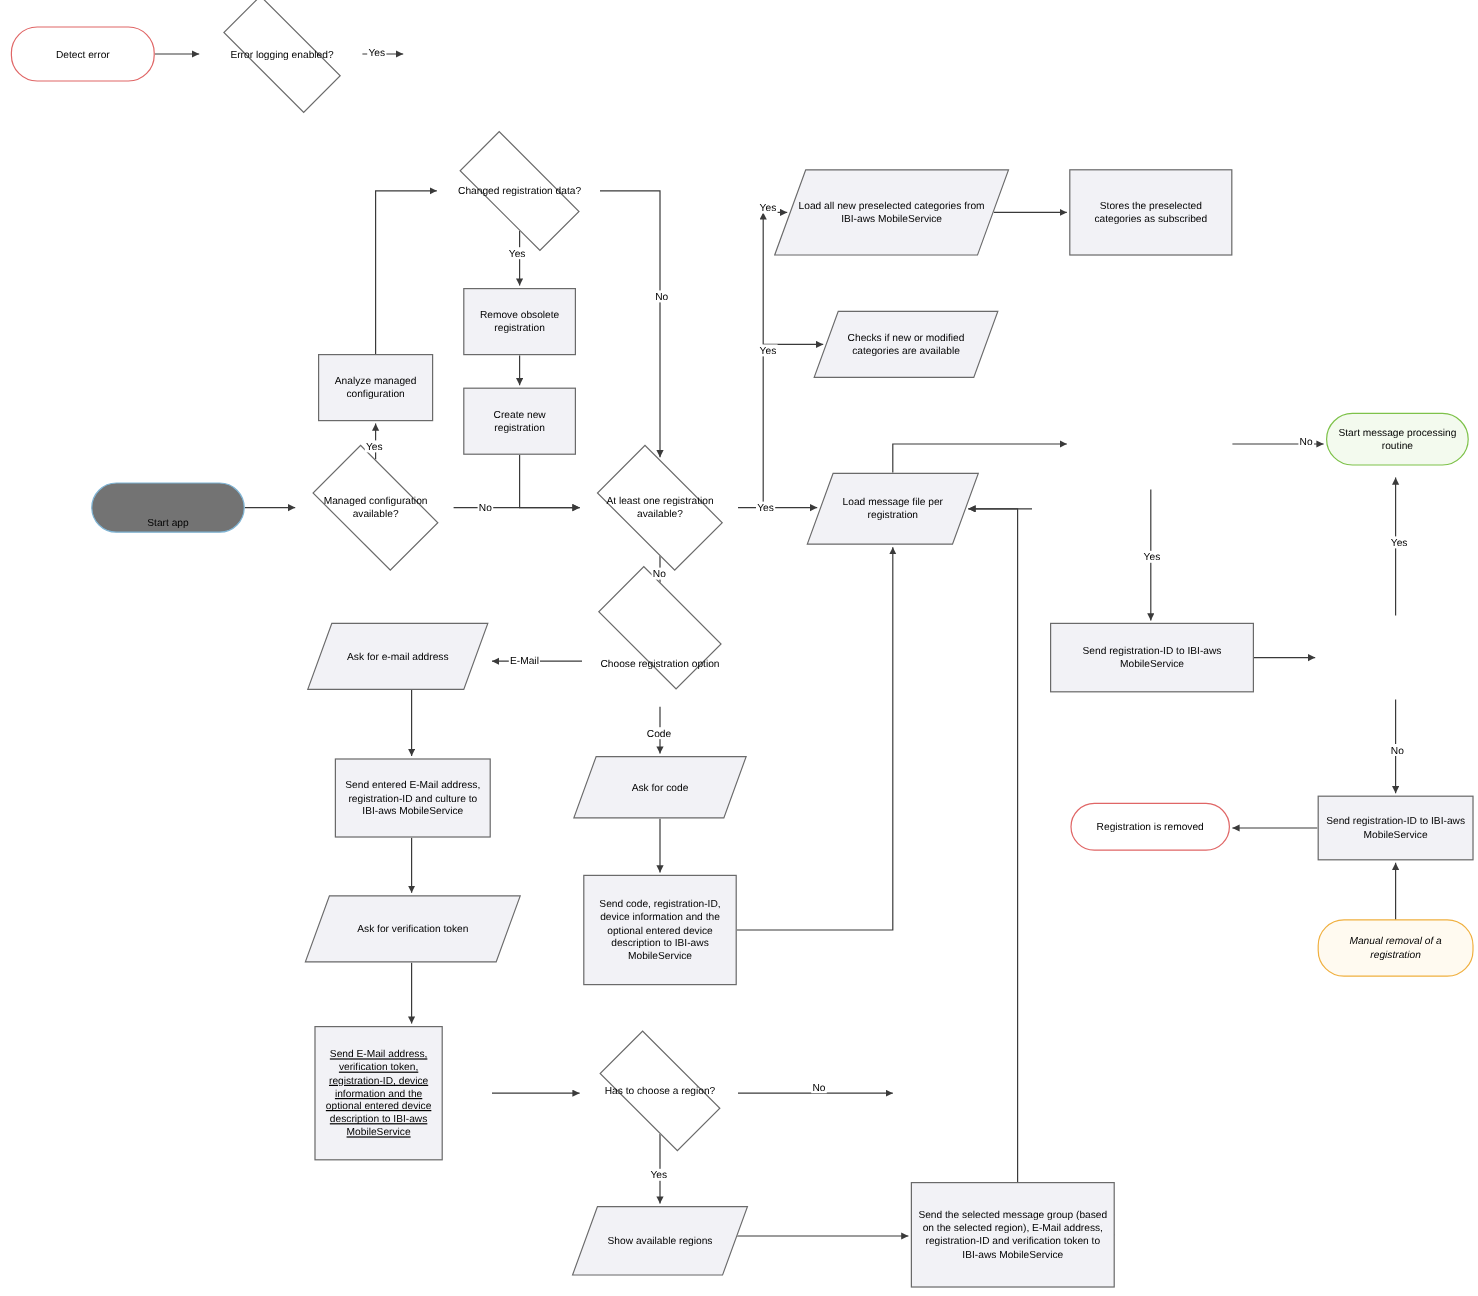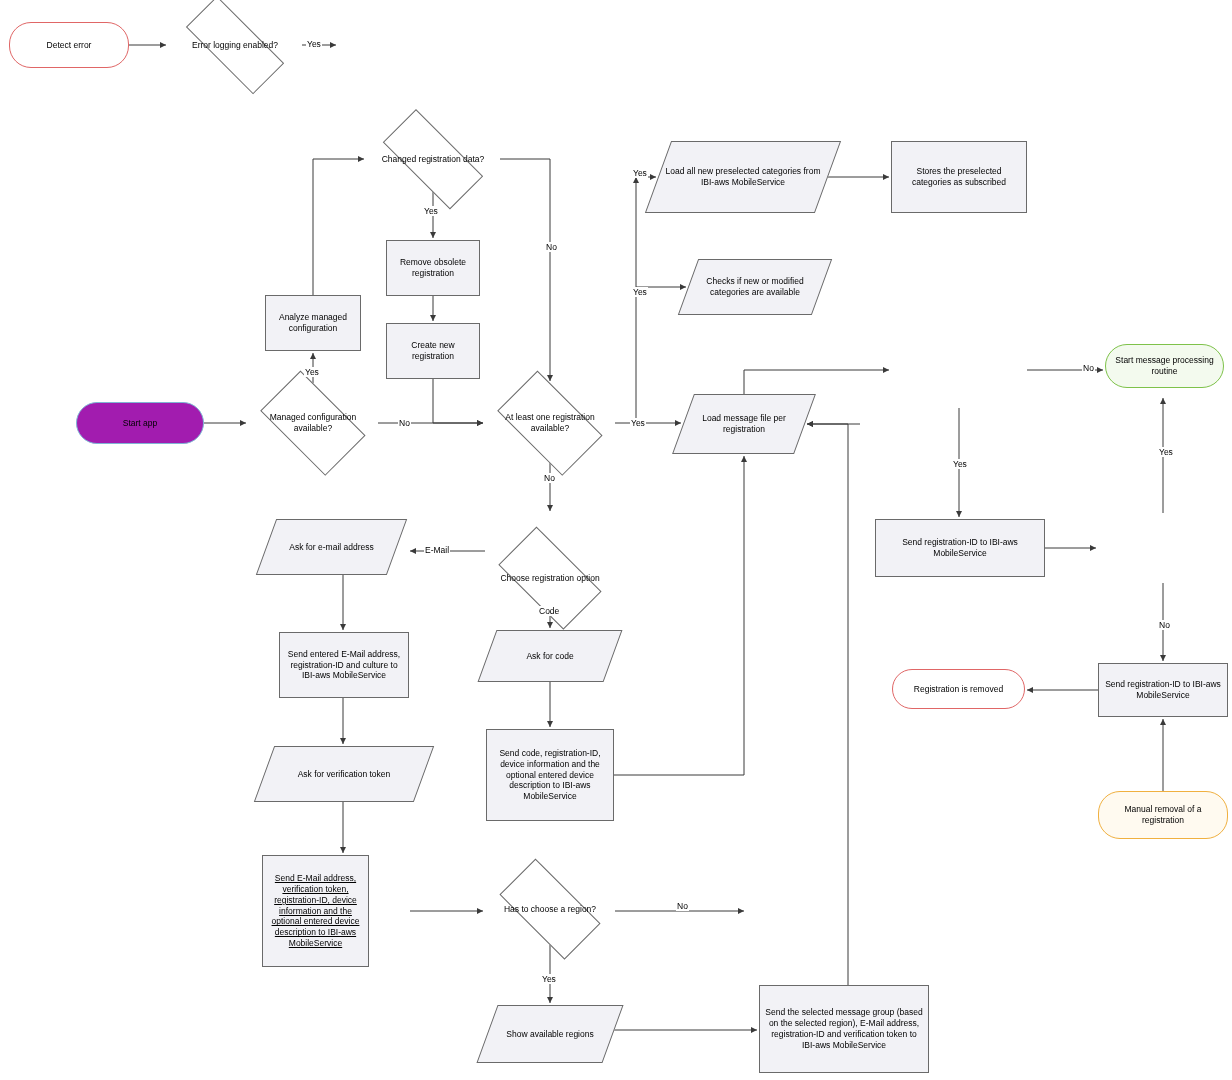--- a/index.html
+++ b/index.html
@@ -86,21 +86,21 @@
   .shape-para .lbl {
     position: relative;
     z-index: 2;
   }
   
   .shape-term {
     border-radius: 22px;
     background: #ffffff;
   }
   .term-red { border: 1px solid #e06666; }
-  .term-blue { border: 1px solid #7fb4d4; background: #a21caf; }
+  .term-blue { border: 1px solid #7fb4d4; background: #737373; align-items: flex-end; }
   .term-green { border: 1px solid #7ec24a; background: #f3faee; }
   .term-orange { border: 1px solid #f0b040; background: #fffaf0; }
 
   .edge-label {
     position: absolute;
     font-size: 8.5px;
     color: #000000;
     background: #ffffff;
     padding: 0 1px;
     white-space: nowrap;
@@ -249,21 +249,21 @@
   <div class="node shape-diamond" style="left:485px; top:383px; width:130px; height:80px;">
     <span class="diamond-bg"></span>
     <span class="lbl">At least one registration available?</span>
   </div>
 
   <div class="node shape-para" style="left:683px; top:394px; width:122px; height:60px;">
     <span class="para-bg"></span>
     <span class="lbl">Load message file per registration</span>
   </div>
 
-  <div class="node shape-diamond" style="left:485px; top:540px; width:130px; height:76px;">
+  <div class="node shape-diamond" style="left:485px; top:485px; width:130px; height:76px;align-items:flex-end;">
     <span class="diamond-bg"></span>
     <span class="lbl">Choose registration option</span>
   </div>
 
   <div class="node shape-para" style="left:266px; top:519px; width:131px; height:56px;">
     <span class="para-bg"></span>
     <span class="lbl">Ask for e-mail address</span>
   </div>
 
   <div class="node shape-rect" style="left:875px; top:519px; width:170px; height:58px;">
@@ -290,21 +290,21 @@
 
   <div class="node shape-rect" style="left:486px; top:729px; width:128px; height:92px;">
     <span class="lbl">Send code, registration-ID, device information and the optional entered device description to IBI-aws MobileService</span>
   </div>
 
   <div class="node shape-para" style="left:264px; top:746px; width:160px; height:56px;">
     <span class="para-bg"></span>
     <span class="lbl">Ask for verification token</span>
   </div>
 
-  <div class="node shape-term term-orange" style="left:1098px; top:791px; width:130px; height:48px;">
+  <div class="node shape-term term-orange" style="left:1098px; top:766px; width:130px; height:48px;font-style:italic;">
     <span class="lbl">Manual removal of a registration</span>
   </div>
 
   <div class="node shape-rect" style="left:262px; top:855px; width:107px; height:112px;text-decoration:underline;">
     <span class="lbl">Send E-Mail address, verification token, registration-ID, device information and the optional entered device description to IBI-aws MobileService</span>
   </div>
 
   <div class="node shape-diamond" style="left:485px; top:873px; width:130px; height:72px;">
     <span class="diamond-bg"></span>
     <span class="lbl">Has to choose a region?</span>

